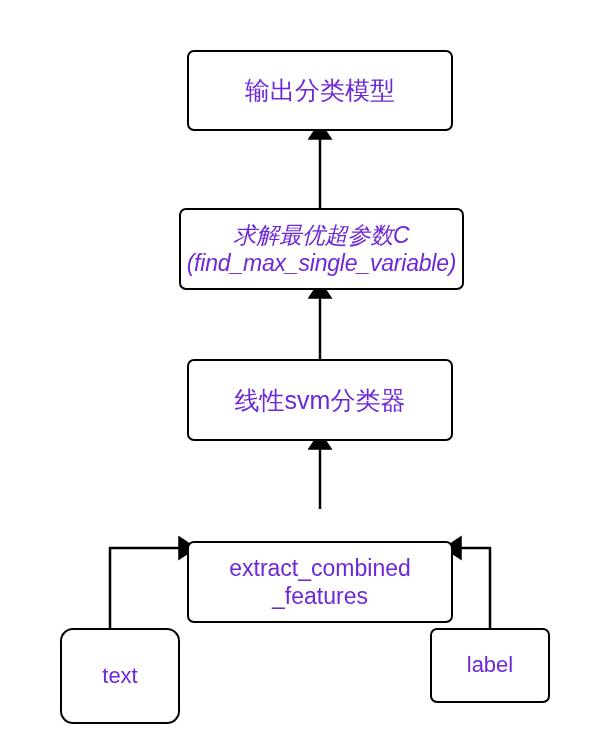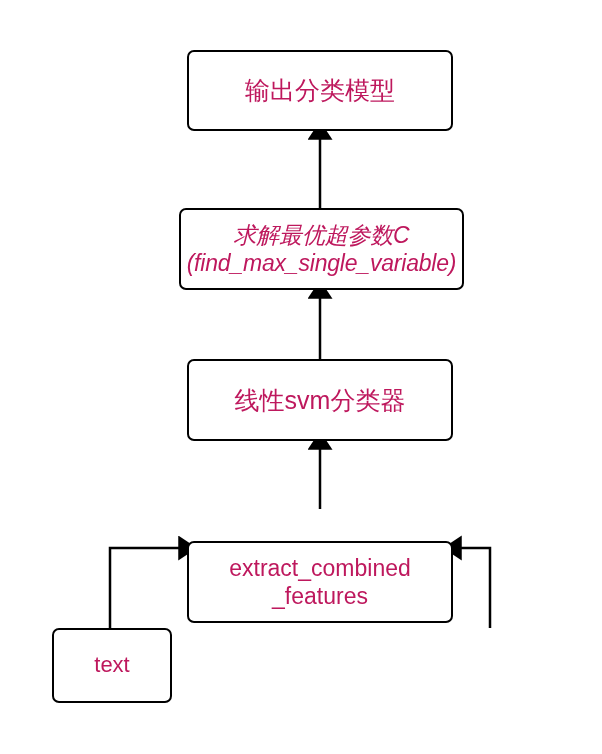--- a/index.html
+++ b/index.html
@@ -40,36 +40,36 @@
     justify-content: center;
     text-align: center;
     color: #000000;
     z-index: 2;
   }
   .node-label {
     display: block;
     width: 100%;
     line-height: 1.22;
     white-space: pre;
-    color: #be185d;
+    color: #6d28d9;
   }
   
   #node-output-model      { left: 187px; top: 50px;  width: 266px; height: 81px;  }
   #node-output-model .node-label { font-size: 25px; }
 
   #node-find-c            { left: 179px; top: 208px; width: 285px; height: 82px; font-style: italic;  }
   #node-find-c .node-label { font-size: 23px; letter-spacing: -0.2px; }
 
   #node-linear-svm        { left: 187px; top: 359px; width: 266px; height: 82px;  }
   #node-linear-svm .node-label { font-size: 25px; text-align: center; }
 
   #node-extract-features  { left: 187px; top: 509px; width: 266px; height: 82px; margin-top: 32px;  }
   #node-extract-features .node-label { font-size: 23px; }
 
-  #node-text              { left: 52px;  top: 628px; width: 120px; height: 75px;  }
+  #node-text              { left: 60px;  top: 628px; width: 120px; height: 96px; border-radius: 13px;  }
   #node-text .node-label  { font-size: 22px; }
 
   #node-label             { left: 430px; top: 628px; width: 120px; height: 75px;  }
   #node-label .node-label { font-size: 22px; }
 </style>
 </head>
 <body>
 
 <div id="diagram-root">
 
@@ -112,14 +112,17 @@
 
   <div class="node" id="node-extract-features">
     <span class="node-label">extract_combined
 _features</span>
   </div>
 
   <div class="node" id="node-text">
     <span class="node-label">text</span>
   </div>
 
+  <div class="node" id="node-label">
+    <span class="node-label">label</span>
+  </div>
 
 </div>
 
 </body></html>

